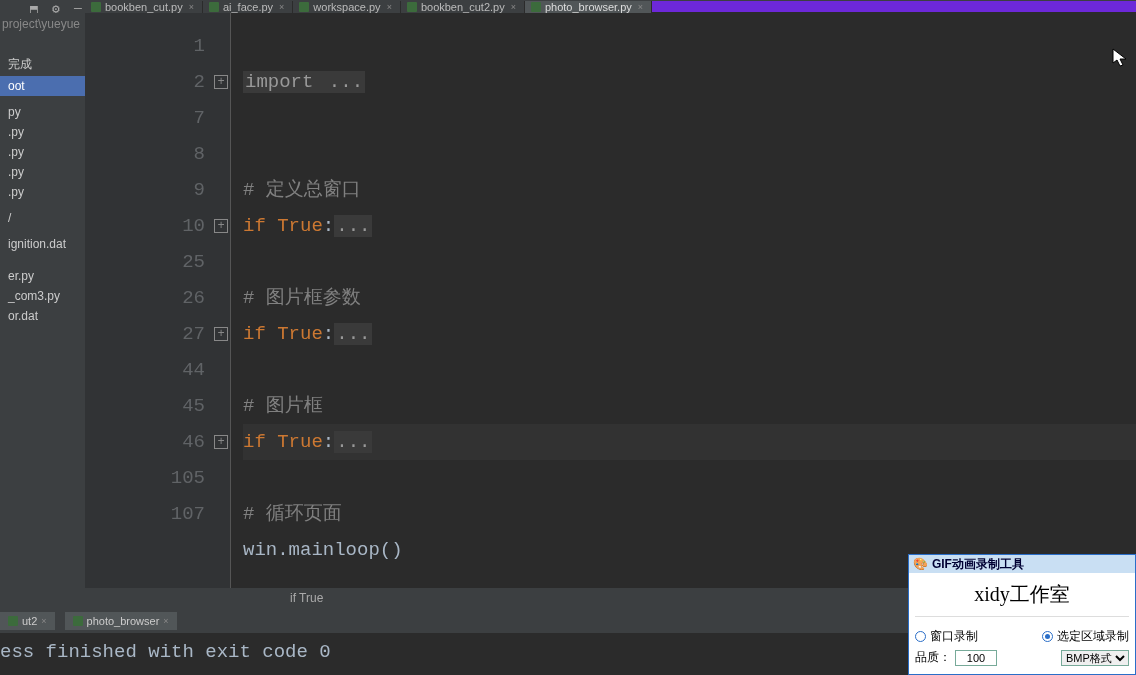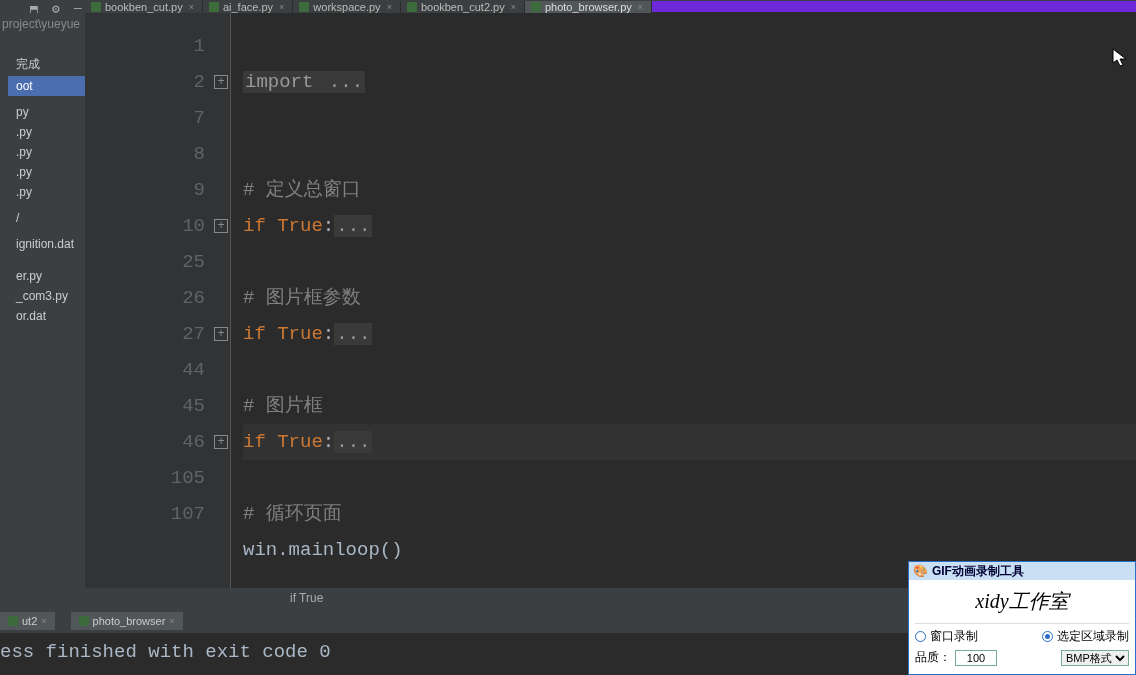--- a/index.html
+++ b/index.html
@@ -26,21 +26,21 @@
 
 .project-panel {
   width: 85px;
   background: #3c3f41;
   color: #ccc;
   font-family: 'Segoe UI', sans-serif;
   font-size: 12px;
   overflow: hidden;
 }
 .proj-path { padding: 4px 2px; color: #888; white-space: nowrap; font-size: 12px; }
-.proj-item { padding: 3px 8px; white-space: nowrap; margin-left: 8px; }
+.proj-item { padding: 3px 8px; white-space: nowrap; }
 .proj-item.hi { background: #4b6eaf; color: #fff; }
 
 .editor-area { flex: 1; display: flex; flex-direction: column; background: #2b2b2b; }
 
 .tabs-bar {
   height: 12px;
   background: #6d28d9;
   display: flex;
   align-items: stretch;
   border-bottom: 1px solid #2b2b2b;
@@ -112,21 +112,21 @@
   font-size: 12px;
   padding-left: 205px;
   line-height: 21px;
 }
 
 .run-tabs {
   height: 24px;
   background: #3c3f41;
   display: flex;
   align-items: center;
-  gap: 16px;
+  gap: 10px;
   padding-left: 0;
 }
 .run-tab {
   display: flex; align-items: center;
   padding: 3px 8px;
   background: #515658;
   color: #ccc;
   font-family: 'Segoe UI', sans-serif;
   font-size: 11px;
   gap: 4px;
@@ -159,26 +159,25 @@
   background: #c9dff3;
   display: flex; align-items: center;
   padding: 0 4px;
   gap: 4px;
   font-weight: bold;
   color: #003;
 }
 .gif-body { background: #fff; padding: 4px 6px; }
 .gif-logo {
   font-family: 'Brush Script MT', cursive;
-  font-style: italic;
   font-size: 20px;
   text-align: center;
   padding: 4px 0 8px 0;
   border-bottom: 1px solid #ddd;
-  margin-bottom: 4px;
+  margin-bottom: 11px;
 }
 .gif-row { display: flex; align-items: center; gap: 4px; margin-bottom: 4px; white-space: nowrap; }
 .gif-row input[type="text"] { width: 42px; border: 1px solid #7a9; font-size: 11px; text-align: center; padding: 1px; }
 .gif-row select { font-size: 11px; border: 1px solid #7a9; padding: 0; }
 .radio-dot { width: 11px; height: 11px; border: 1px solid #2a6ec8; border-radius: 50%; display:inline-flex; align-items:center; justify-content:center; }
 .radio-dot.on::after { content:''; width:5px; height:5px; border-radius:50%; background:#2a6ec8; }
 .chk { width:11px; height:11px; border:1px solid #2a6ec8; display:inline-flex; align-items:center; justify-content:center; color:#2a6ec8; font-size:9px; }
 
 .cursor-arrow {
   position: absolute;

